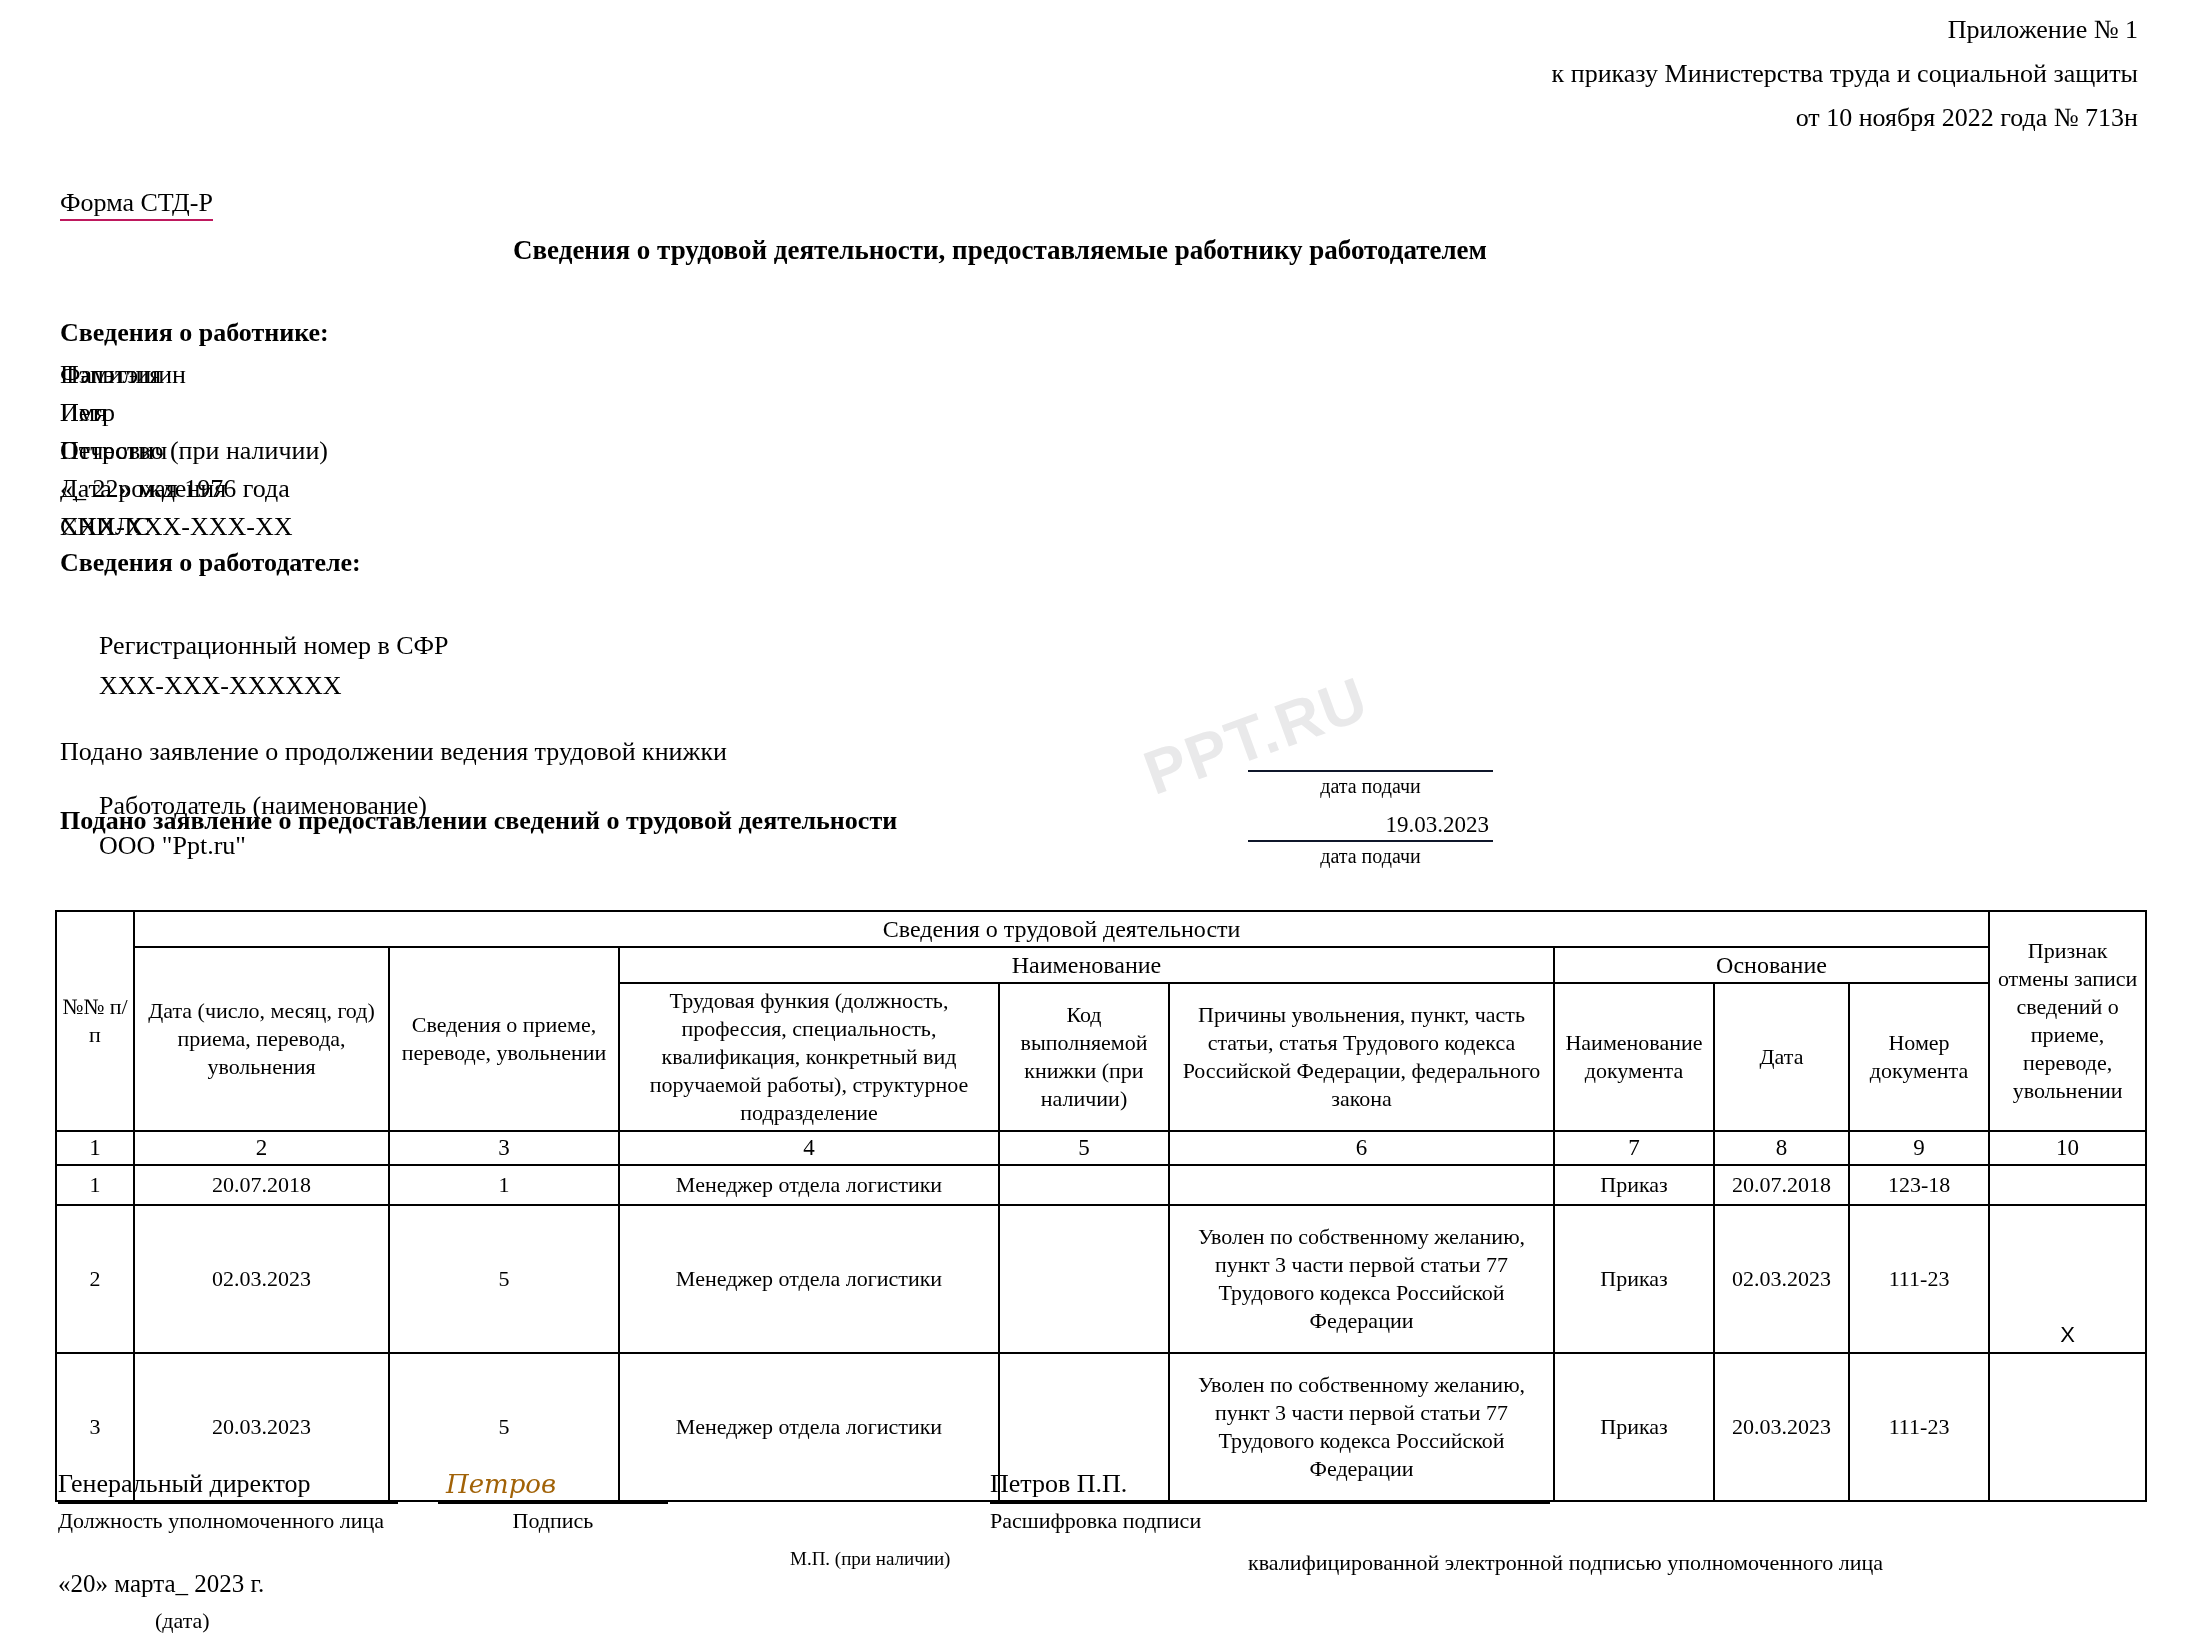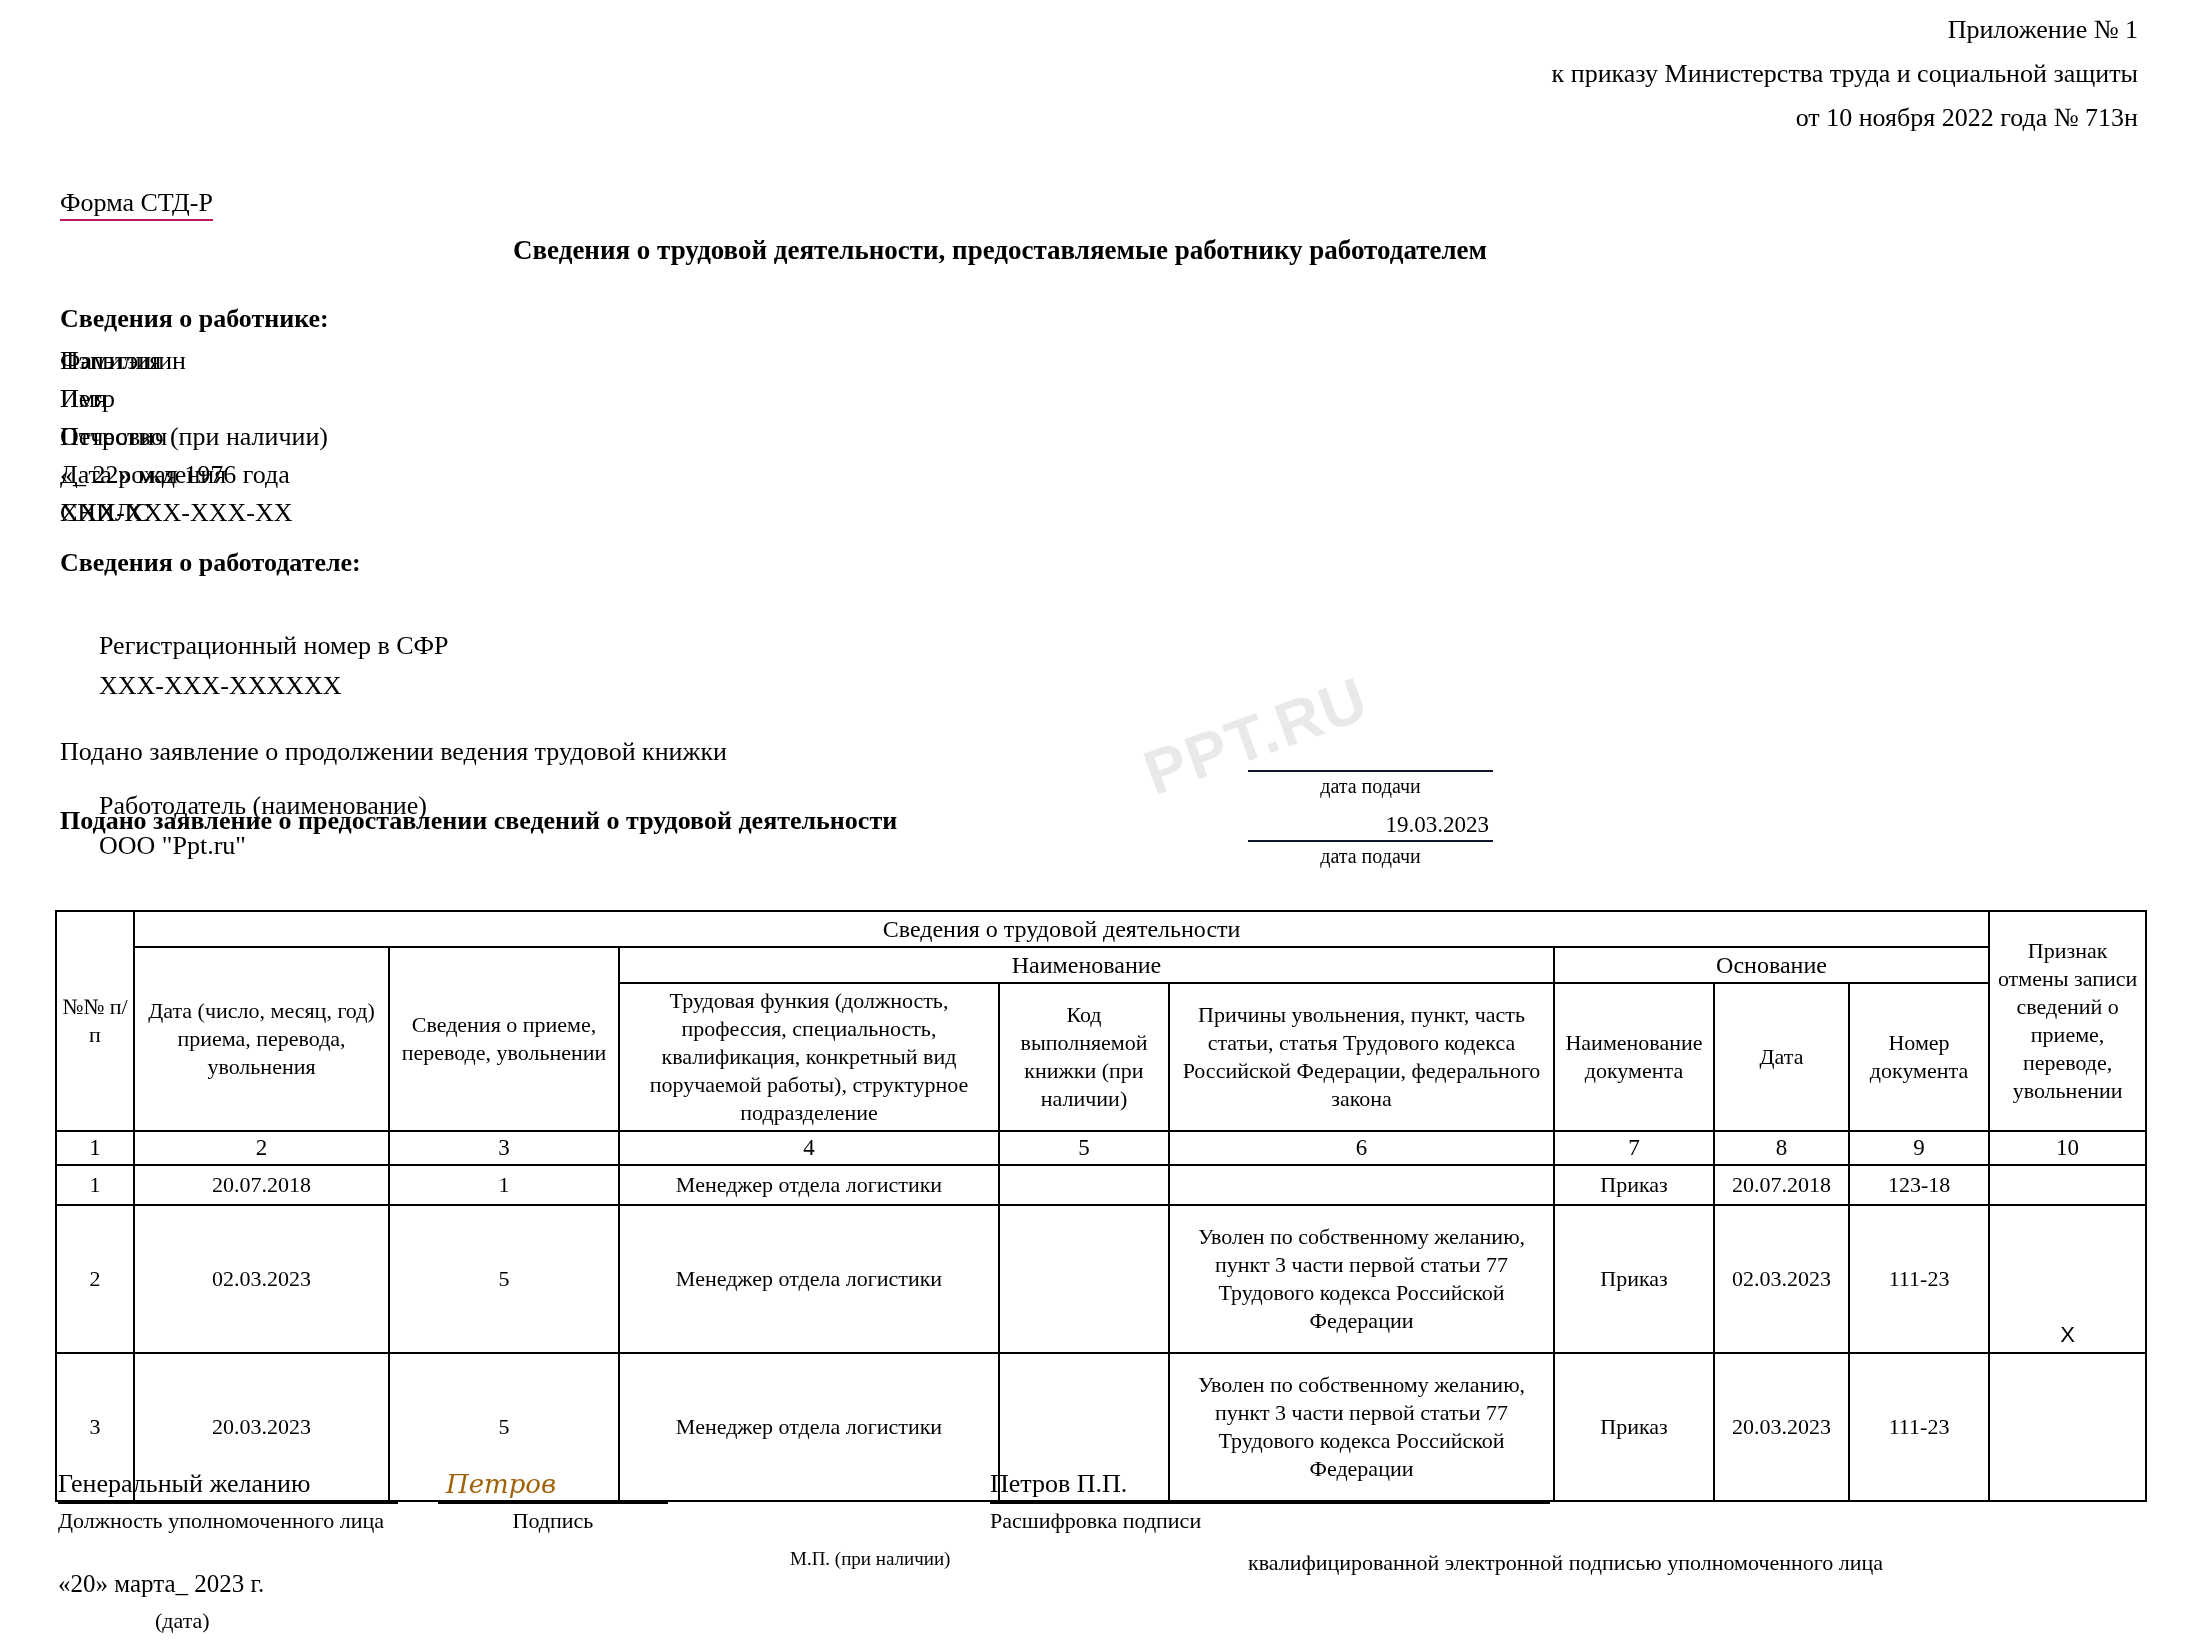--- a/index.html
+++ b/index.html
@@ -84,21 +84,21 @@
     margin-bottom: 8px;
   }
   .kv {
     display: flex;
     line-height: 38px;
     white-space: pre;
   }
   .kv .k { display: inline-block; }
   .kv .v { display: inline-block; }
 
-  .worker-block { top: 304px; }
+  .worker-block { top: 318px; }
   .worker-block .k { width: 0; }
 
   .employer-block { top: 548px; }
 
   .emp-row { line-height: 40px; white-space: pre; }
   .emp-row .k { display: inline-block; }
   .emp-row .v { display: inline-block; }
 
   
   .statement1 {
@@ -395,21 +395,21 @@
         <td class="data">Уволен по собственному желанию, пункт 3 части первой статьи 77 Трудового кодекса Российской Федерации</td>
         <td class="data">Приказ</td>
         <td class="data">20.03.2023</td>
         <td class="data">111-23</td>
         <td class="data"></td>
       </tr>
     </tbody>
   </table>
 
   <div class="sig sig-position">
-    <div class="line">Генеральный желанию</div>
+    <div class="line">Генеральный директор</div>
     <div class="cap">Должность уполномоченного лица</div>
   </div>
 
   <div class="sig sig-signature">
     <div class="line">Петров</div>
     <div class="cap">Подпись</div>
   </div>
 
   <div class="sig sig-name">
     <div class="line">Петров П.П.</div>

